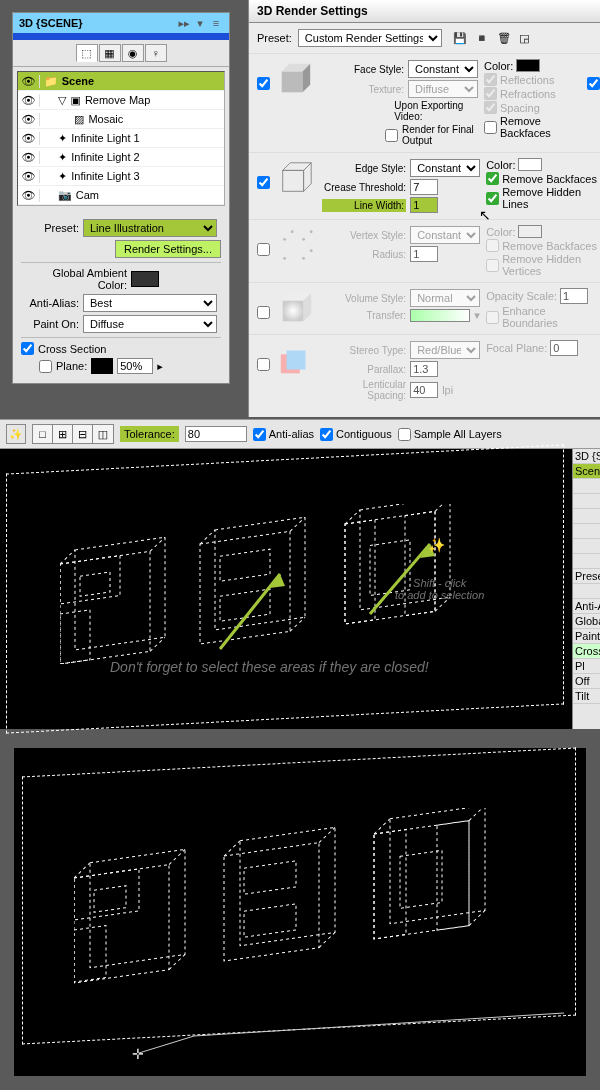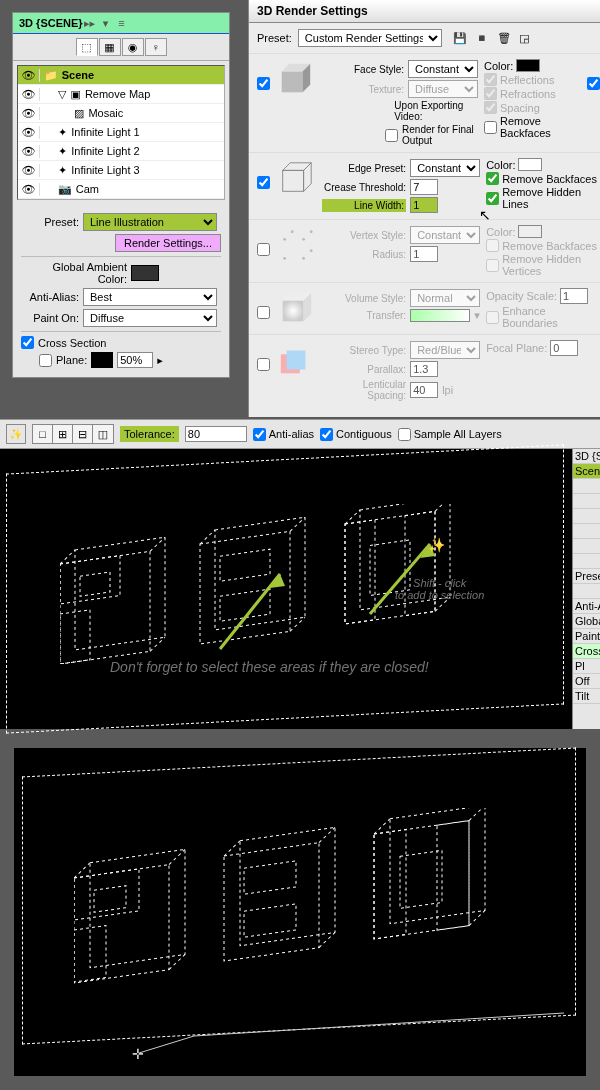--- a/index.html
+++ b/index.html
@@ -1,40 +1,40 @@
 <!DOCTYPE html>
 <html><head>
 <meta charset="utf-8">
 <style>
 * { box-sizing: border-box; margin: 0; padding: 0; font-family: Tahoma, Arial, sans-serif; font-size: 11px; }
 body { width: 600px; height: 1090px; background: #5a5a5a; position: relative; overflow: hidden; }
 
 
 .scene-panel { position: absolute; left: 12px; top: 12px; width: 218px; background: #e6e6e6; border: 1px solid #888; }
-.panel-header { background: #86efac; padding: 3px 6px; display: flex; align-items: center; border-bottom: 1px solid #1d4ed8; }
+.panel-header { background: #7dd3fc; padding: 3px 6px; display: flex; justify-content: space-between; align-items: center; border-bottom: 7px solid #1d4ed8; }
 .panel-title { font-weight: bold; }
 .panel-icons { display: flex; gap: 2px; }
 .icon-btn { width: 14px; height: 14px; display: inline-flex; align-items: center; justify-content: center; color: #555; cursor: pointer; }
 .tab-strip { display: flex; justify-content: center; padding: 4px; background: #e6e6e6; border-bottom: 1px solid #aaa; gap: 1px; }
 .tab-strip .tab { width: 22px; height: 18px; border: 1px solid #999; background: #f0f0f0; display: flex; align-items: center; justify-content: center; }
 .tab.active { background: #fff; border-bottom: 1px solid #fff; }
 .tree { background: #fff; border: 1px inset #aaa; margin: 4px; }
 .tree-row { display: flex; align-items: center; height: 19px; border-bottom: 1px solid #eee; }
 .tree-row.selected { background: #a4c639; }
 .eye-col { width: 22px; text-align: center; border-right: 1px solid #ddd; }
 .tree-label { padding-left: 4px; display: flex; align-items: center; gap: 4px; }
 .indent-1 { padding-left: 18px; }
 .indent-2 { padding-left: 34px; }
 .controls { padding: 6px 8px; background: #e6e6e6; }
 .ctrl-row { display: flex; align-items: center; margin: 3px 0; gap: 4px; }
 .ctrl-label { width: 58px; text-align: right; }
 .ctrl-label-wide { width: 106px; text-align: right; }
 select, input[type=text] { font-size: 11px; padding: 1px 2px; border: 1px solid #888; background: #fff; }
 select.hl { background: #a4c639; }
-.btn { border: 1px solid #888; background: #f0abfc; padding: 2px 8px; font-size: 11px; cursor: pointer; }
+.btn { border: 1px solid #888; background: #bef264; padding: 2px 8px; font-size: 11px; cursor: pointer; }
 .swatch { width: 28px; height: 16px; border: 1px solid #000; display: inline-block; }
 .divider { border-top: 1px solid #bbb; margin: 4px 0; }
 input[type=checkbox] { vertical-align: middle; }
 
 
 .render-panel { position: absolute; left: 248px; top: 0; width: 360px; background: #ececec; border-left: 1px solid #888; padding-bottom: 10px; }
 .render-header { background: linear-gradient(#fff,#e0e0e0); padding: 4px 8px; font-size: 12px; font-weight: bold; border-bottom: 1px solid #888; }
 .preset-bar { display: flex; align-items: center; gap: 6px; padding: 6px 8px; }
 .tool-icons { display: flex; gap: 8px; margin-left: 6px; }
 .section { display: flex; padding: 4px 8px; gap: 6px; border-top: 1px solid #ddd; }
@@ -254,21 +254,21 @@
       <svg class="cube-icon" viewBox="0 0 40 40">
           <g fill="none" stroke="#888">
             <rect x="6" y="12" width="22" height="22"></rect>
             <polygon points="6,12 14,4 36,4 28,12"></polygon>
             <polygon points="28,12 36,4 36,26 28,34"></polygon>
           </g>
         </svg>
     </div>
     <div class="section-fields">
       <div class="field-row">
-          <span class="field-label">Edge Preset:</span>
+          <span class="field-label">Edge Style:</span>
           <select class="mini-select"><option>Constant</option></select>
         </div>
       <div class="field-row">
           <span class="field-label">Crease Threshold:</span>
           <input type="text" class="mini-input" value="7" style="">
         </div>
       <div class="field-row">
           <span class="field-label hl">Line Width:</span>
           <input type="text" class="mini-input" style="background: rgb(164, 198, 57);" value="1">
         </div>

